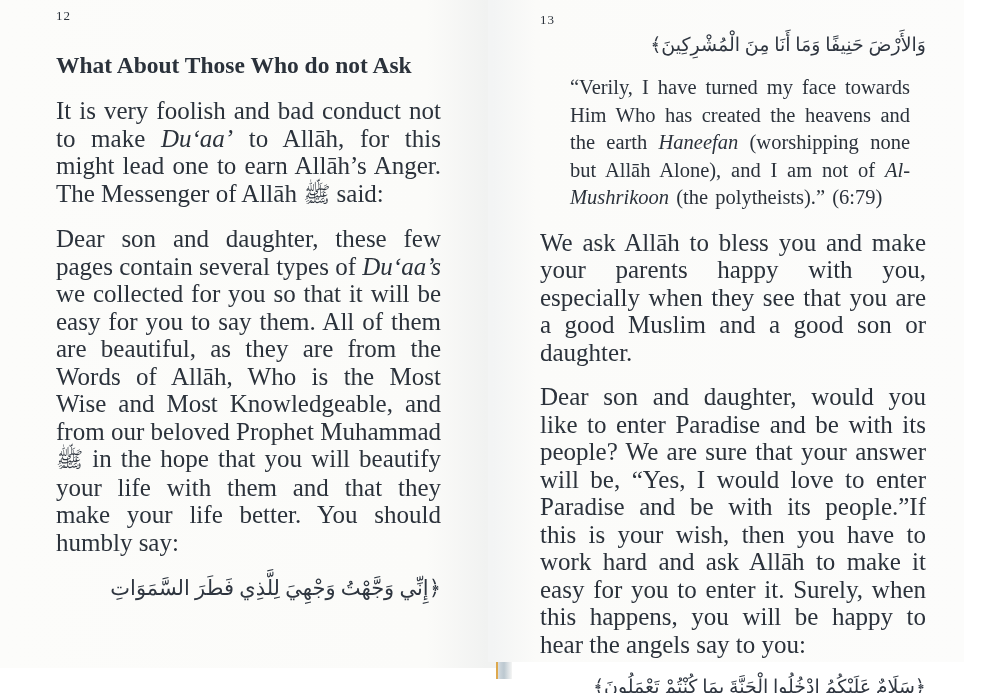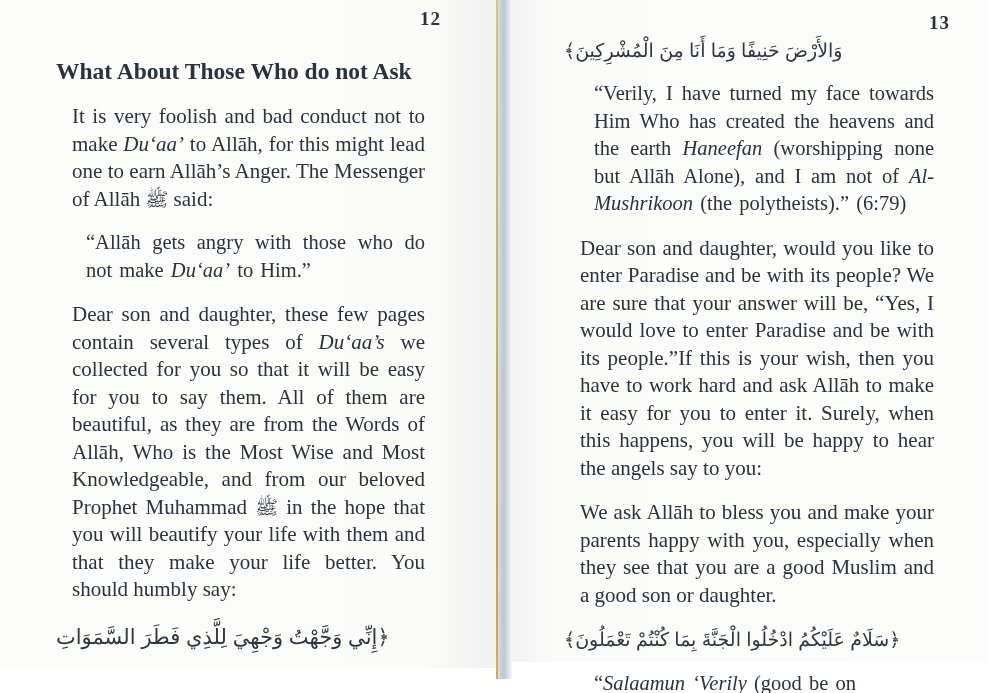--- a/index.html
+++ b/index.html
@@ -22,21 +22,21 @@
     box-sizing: border-box;
   }
   .page-left {
     left: 0;
     width: 496px;
     height: 668px;
     padding: 8px 55px 0 56px;
     background: linear-gradient(to right, #fcfcfa 0%, #fbfbf9 86%, #f1f2f1 98%);
   }
   .page-right {
-    left: 512px;
+    left: 488px;
     width: 476px;
     height: 662px;
     padding: 12px 38px 0 52px;
     background: linear-gradient(to right, #f3f4f4 1%, #fbfbf9 10%, #fcfcfb 100%);
   }
   .gutter {
     position: absolute;
     top: 0;
     left: 496px;
     width: 16px;
@@ -45,53 +45,52 @@
   }
   .binding-line {
     position: absolute;
     top: 0;
     left: 496px;
     width: 2px;
     height: 679px;
     background: linear-gradient(to bottom, #d8c576 0%, #c9b25a 40%, #c9a23f 80%, #dfa94e 100%);
   }
   .page-number {
-    text-align: right;
-    font-size: 19px;
+    text-align: left;
+    font-size: 13px;
     letter-spacing: 1px;
-    font-weight: bold;
   }
   .heading {
     margin-top: 27px;
     text-align: left;
     font-weight: bold;
     font-size: 23.5px;
     line-height: 1.25;
   }
   p.body-par {
-    margin: 16px;
+    margin: 0;
     margin-top: 17px;
-    font-size: 21px;
+    font-size: 25px;
     line-height: 27.5px;
     text-align: justify;
   }
   p.quote-par {
     margin: 16px;
     margin-top: 14px;
     margin-left: 30px;
     font-size: 20.5px;
     line-height: 27.5px;
     text-align: justify;
     word-spacing: 2px;
   }
   .arabic {
     margin-top: 13px;
     direction: rtl;
-    text-align: left;
-    font-family: Liberation Sans, sans-serif;
+    text-align: right;
+    font-family: Liberation Serif, serif;
     font-size: 21px;
     line-height: 1.6;
     color: #2f3640;
   }
   .arabic.small {
     font-size: 19px;
   }
   .pbuh {
     font-family: "DejaVu Sans", sans-serif;
     font-size: 0.9em;
@@ -110,37 +109,36 @@
 <div class="page page-left">
   <div class="page-number">12</div>
 
   <div class="heading">
     <div>What About Those Who do not Ask</div>
   </div>
 
   <p class="body-par"><span>It is very foolish and bad conduct not to make </span><i>Du‘aa’</i><span> to Allāh, for this might lead one to earn Allāh’s Anger. The Messenger of Allāh </span><span class="pbuh">ﷺ</span><span> said:</span></p>
 
 
-  <p class="quote-par"><span>“Allāh gets angry with those who do not make </span><i>Du‘aa’</i><span> to Him.”</span></p>
 
   <p class="body-par pl-par2"><span>Dear son and daughter, these few pages contain several types of </span><i>Du‘aa’s</i><span> we collected for you so that it will be easy for you to say them. All of them are beautiful, as they are from the Words of Allāh, Who is the Most Wise and Most Knowledgeable, and from our beloved Prophet Muhammad </span><span class="pbuh">ﷺ</span><span> in the hope that you will beautify your life with them and that they make your life better. You should humbly say:</span></p>
 
   <div class="arabic pl-arabic-verse">﴿إِنِّي وَجَّهْتُ وَجْهِيَ لِلَّذِي فَطَرَ السَّمَوَاتِ</div>
 </div>
 
 <div class="gutter"></div>
 <div class="binding-line"></div>
 
 <div class="page page-right">
   <div class="page-number">13</div>
 
   <div class="arabic small pr-arabic-top">وَالأَرْضَ حَنِيفًا وَمَا أَنَا مِنَ الْمُشْرِكِينَ﴾</div>
 
   <p class="quote-par pr-quote"><span>“Verily, I have turned my face towards Him Who has created the heavens and the earth </span><i>Haneefan</i><span> (worshipping none but Allāh Alone), and I am not of </span><i>Al-Mushrikoon</i><span> (the polytheists).” (6:79)</span></p>
 
+  <p class="body-par pr-par">We ask Allāh to bless you and make your parents happy with you, especially when they see that you are a good Muslim and a good son or daughter.</p>
+
   <p class="body-par pr-par">Dear son and daughter, would you like to enter Paradise and be with its people? We are sure that your answer will be, “Yes, I would love to enter Paradise and be with its people.”If this is your wish, then you have to work hard and ask Allāh to make it easy for you to enter it. Surely, when this happens, you will be happy to hear the angels say to you:</p>
-
-  <p class="body-par pr-par">We ask Allāh to bless you and make your parents happy with you, especially when they see that you are a good Muslim and a good son or daughter.</p>
 
   <div class="arabic small pr-arabic-salam">﴿سَلَامٌ عَلَيْكُمُ ادْخُلُوا الْجَنَّةَ بِمَا كُنْتُمْ تَعْمَلُونَ﴾</div>
 
   <p class="quote-par pr-salam-line"><span>“</span><i>Salaamun ‘Verily</i><span> (good be on</span></p>
 </div>
 
 </body></html>

